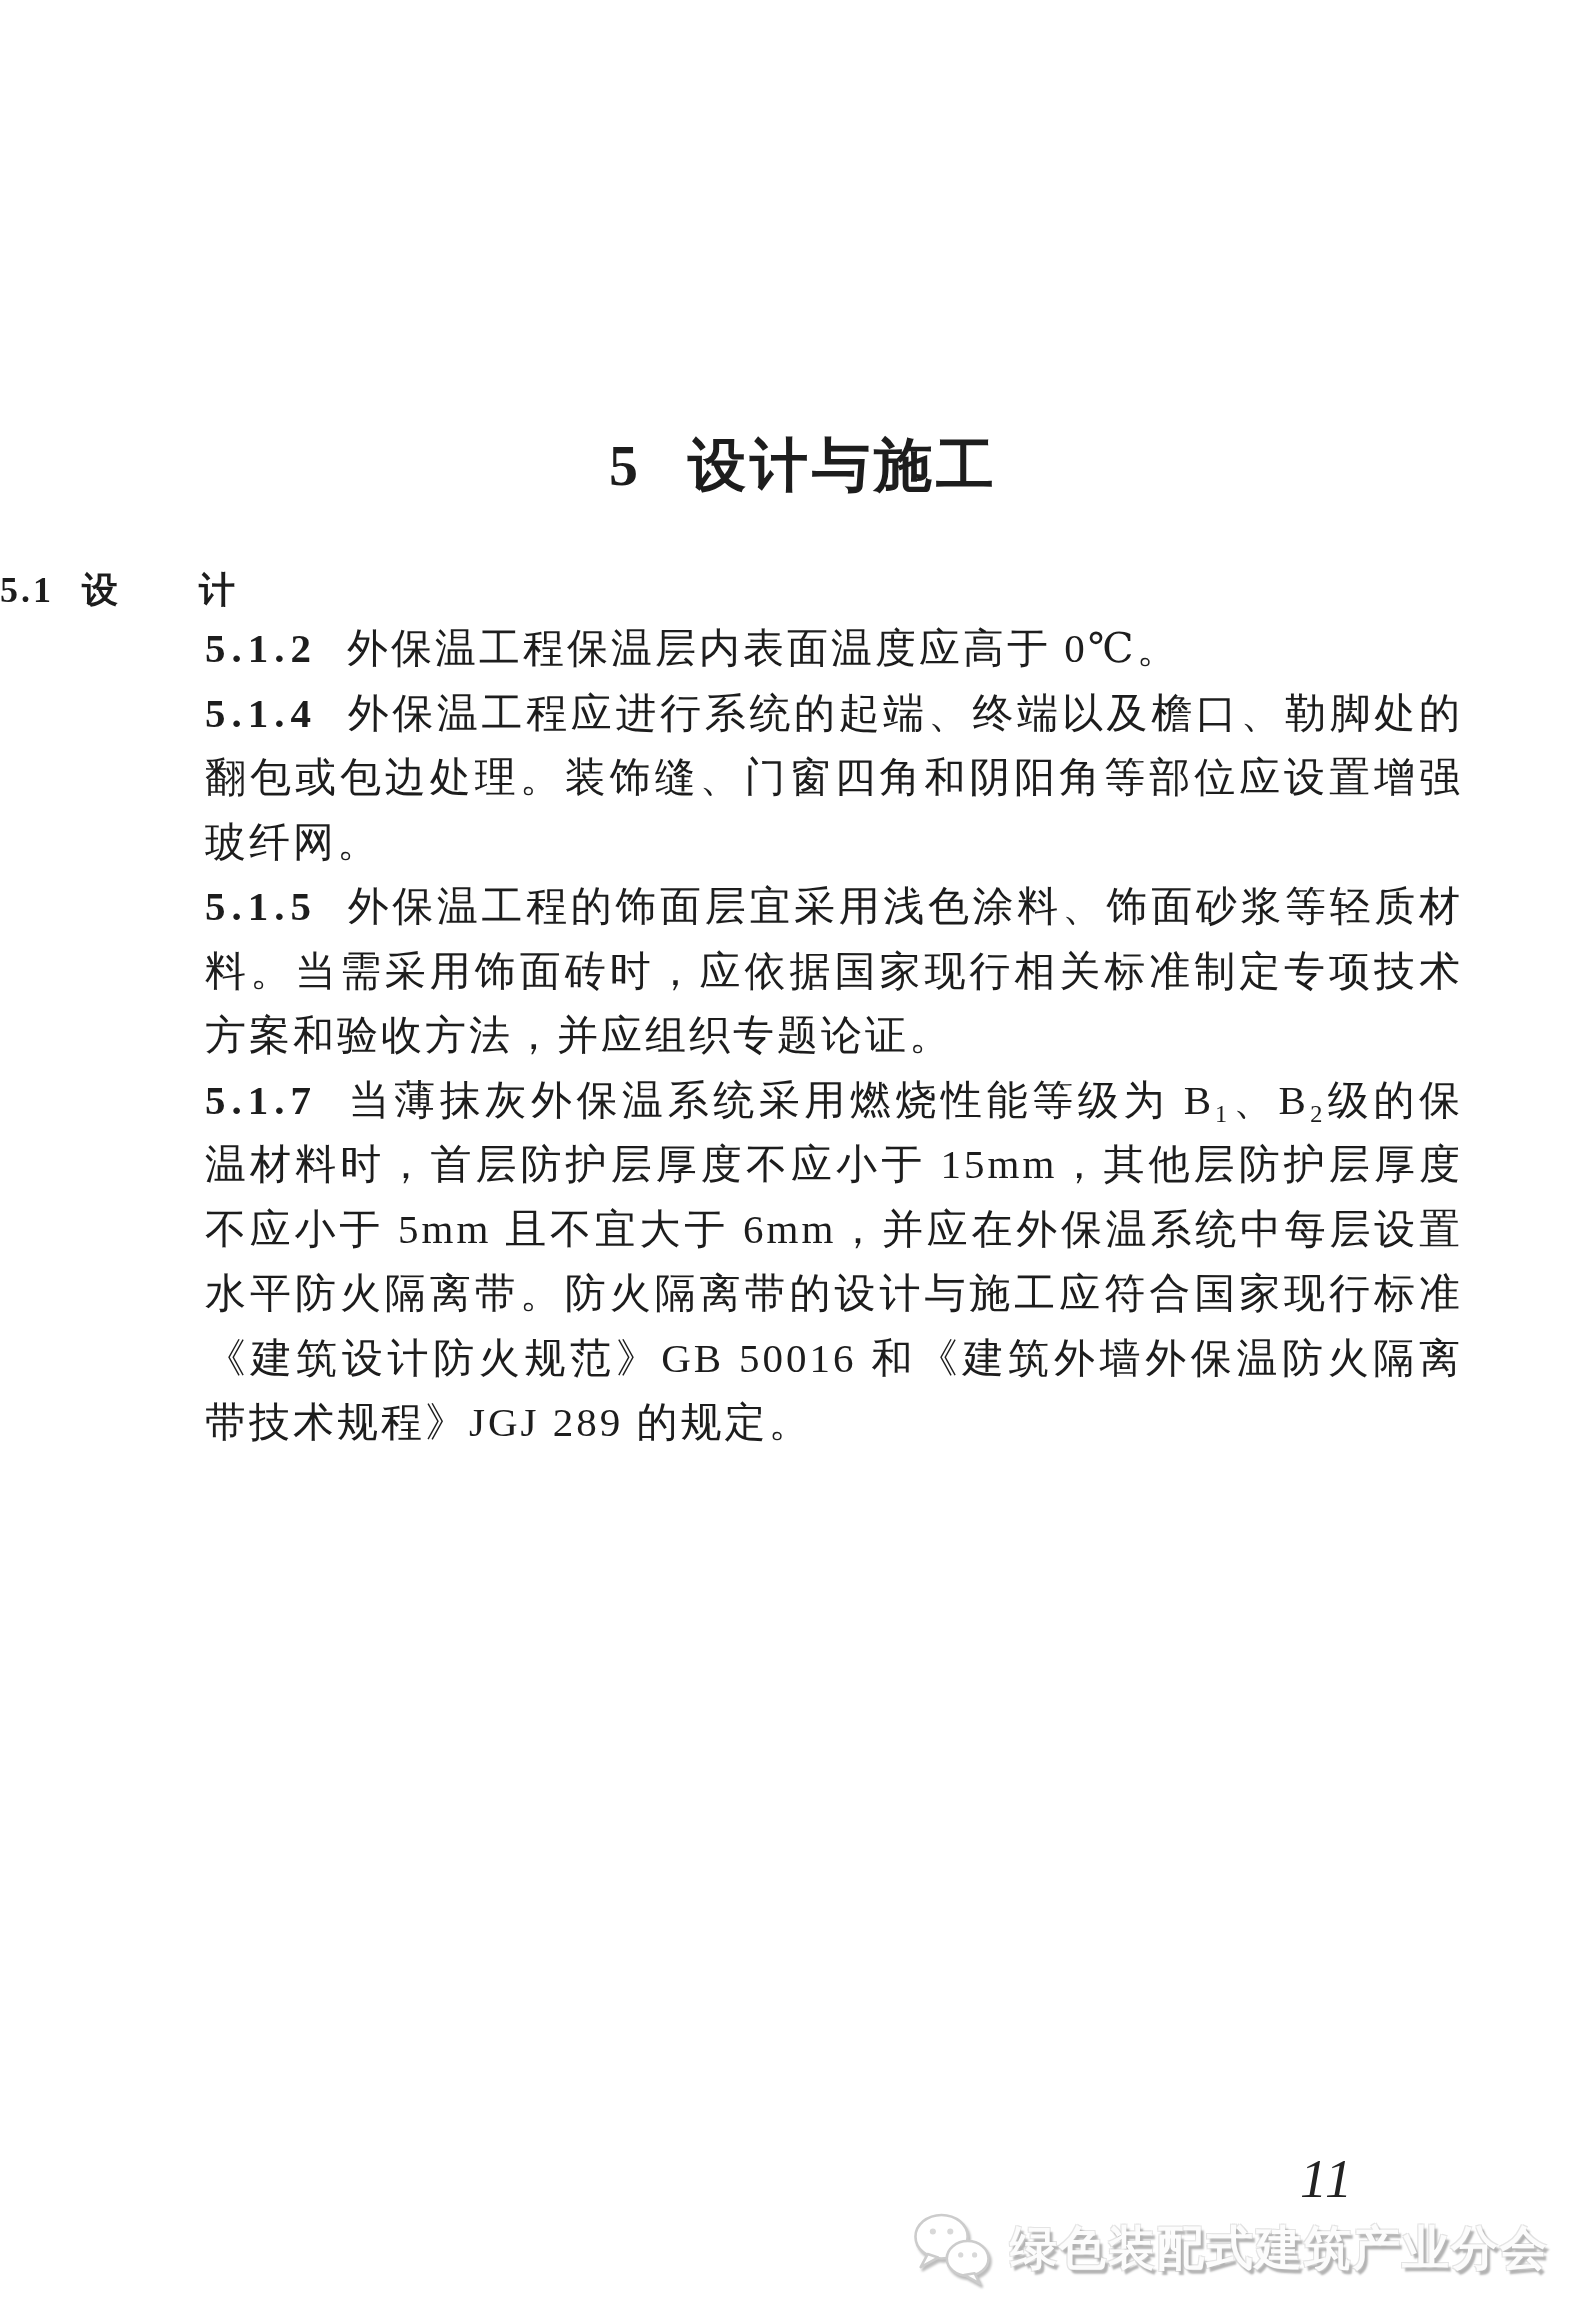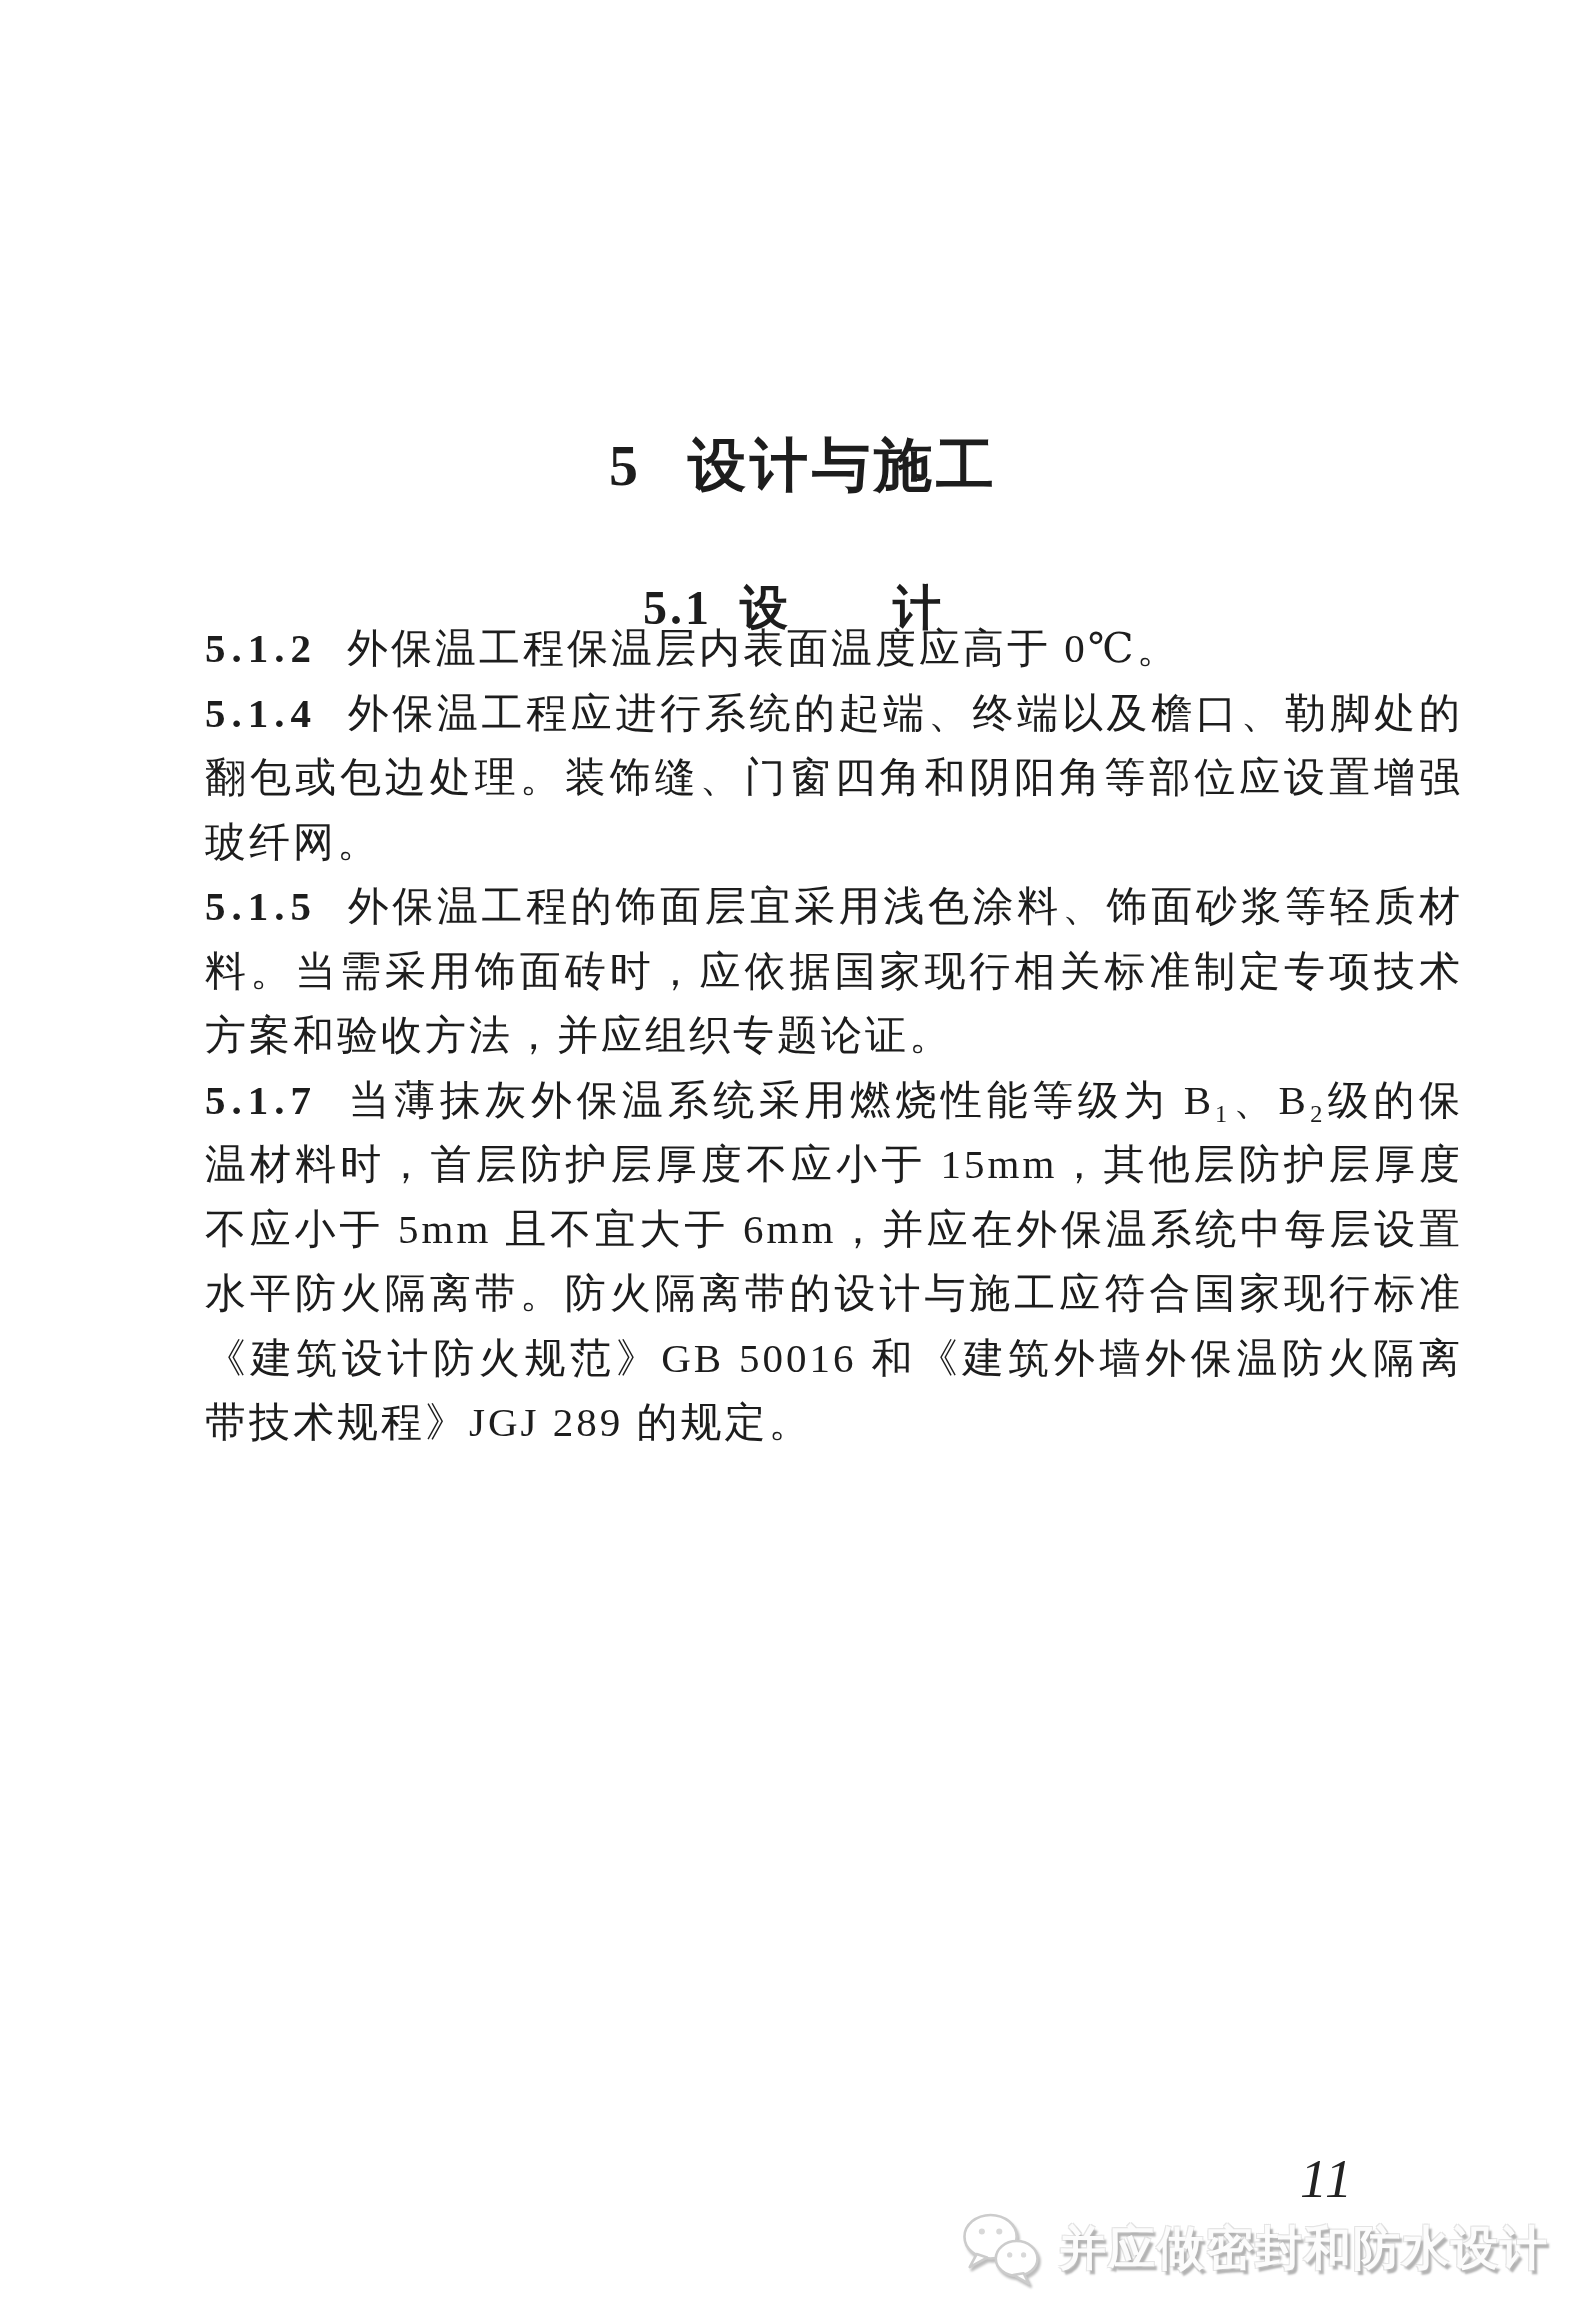--- a/index.html
+++ b/index.html
@@ -28,22 +28,22 @@
     white-space: nowrap;
   }
   .chapter-title .chapter-number {
     margin-right: 46px;
   }
   .section-heading {
     position: absolute;
     top: 536px;
     left: 0;
     width: 100%;
-    text-align: center;
-    font-size: 48px;
+    text-align: left;
+    font-size: 36px;
     font-weight: bold;
     letter-spacing: 3px;
     white-space: nowrap;
   }
   .section-heading .section-number {
     margin-right: 28px;
   }
   .body-text {
     position: absolute;
     left: 205px;
@@ -132,16 +132,16 @@
       <ellipse cx="38" cy="33" rx="30" ry="25" fill="#ffffff" stroke="#cccccc" stroke-width="3"></ellipse>
       <polygon points="22,53 14,68 34,57" fill="#ffffff" stroke="#cccccc" stroke-width="3" stroke-linejoin="round"></polygon>
       <circle cx="28" cy="27" r="3.5" fill="#d8d8d8"></circle>
       <circle cx="48" cy="27" r="3.5" fill="#d8d8d8"></circle>
 
       <ellipse cx="68" cy="58" rx="24" ry="20" fill="#ffffff" stroke="#cccccc" stroke-width="3"></ellipse>
       <polygon points="76,75 82,87 64,77" fill="#ffffff" stroke="#cccccc" stroke-width="3" stroke-linejoin="round"></polygon>
       <circle cx="60" cy="54" r="3" fill="#d8d8d8"></circle>
       <circle cx="76" cy="54" r="3" fill="#d8d8d8"></circle>
     </svg>
-    <span class="watermark-text">并应做密封和防水设计</span>
+    <span class="watermark-text">绿色装配式建筑产业分会</span>
   </div>
 
 </div>
 
 </body></html>

